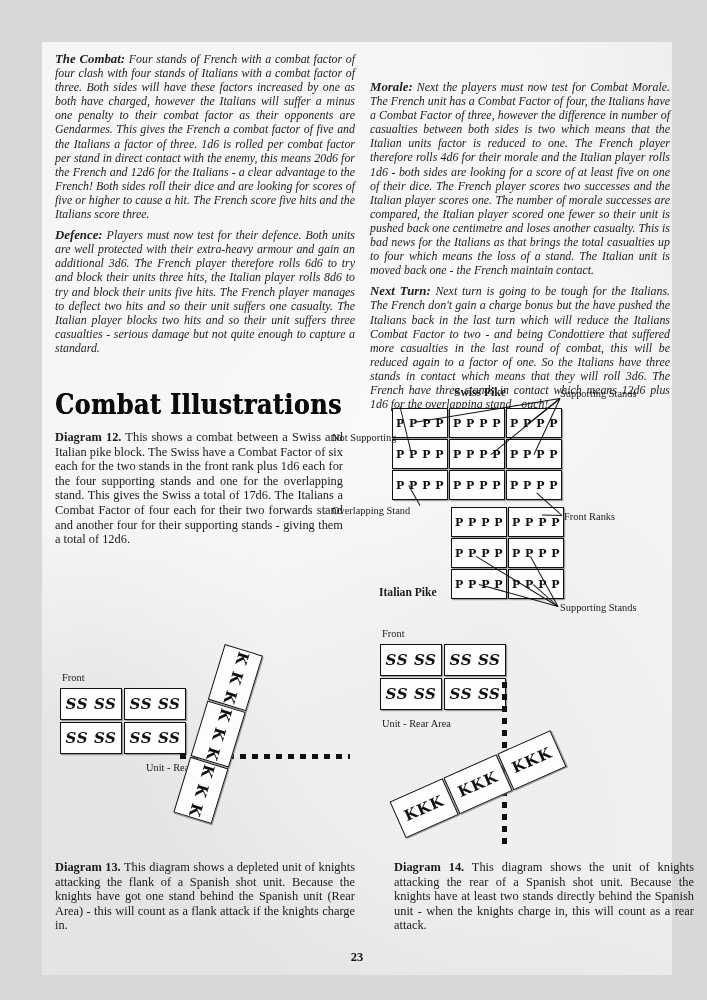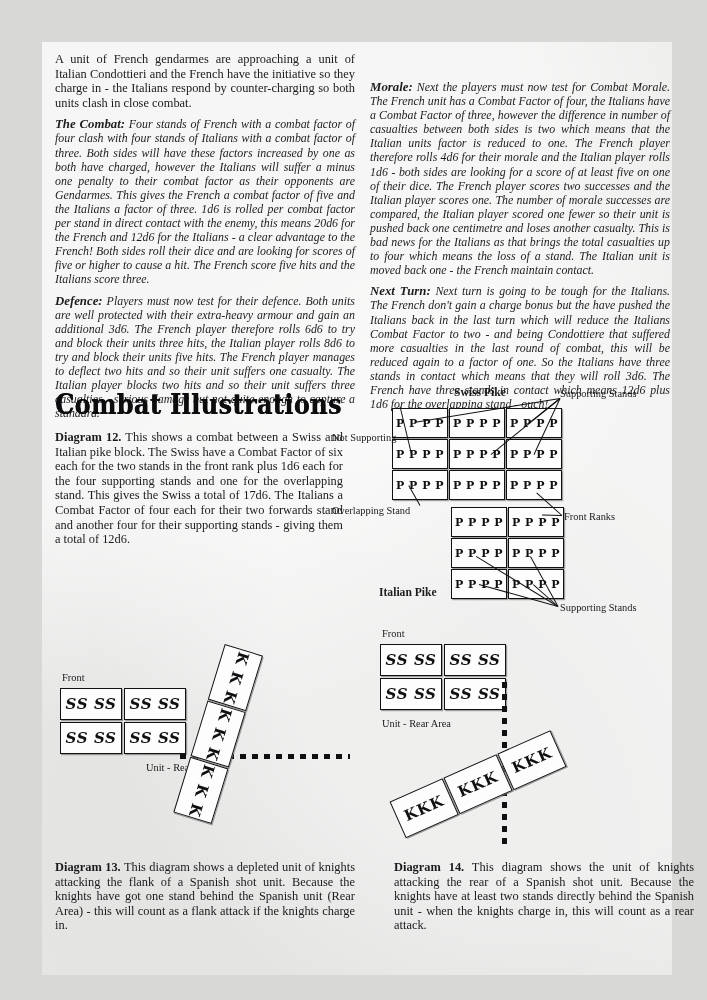--- a/index.html
+++ b/index.html
@@ -87,21 +87,20 @@
     position:absolute;left:0;right:0;text-align:center;
     font-size:12.5px;font-weight:bold;color:#111;
   }
 </style>
 </head>
 <body>
 
 <div id="page">
 
   <div class="col lcol" style="top:10px;">
-    <p class="body">A unit of French gendarmes are approaching a unit of Italian Condottieri and the French have the initiative so they charge in - the Italians respond by counter-charging so both units clash in close combat.</p>
     <p class="ital"><b>The Combat:</b><span> Four stands of French with a combat factor of four clash with four stands of Italians with a combat factor of three. Both sides will have these factors increased by one as both have charged, however the Italians will suffer a minus one penalty to their combat factor as their opponents are Gendarmes. This gives the French a combat factor of five and the Italians a factor of three. 1d6 is rolled per combat factor per stand in direct contact with the enemy, this means 20d6 for the French and 12d6 for the Italians - a clear advantage to the French! Both sides roll their dice and are looking for scores of five or higher to cause a hit. The French score five hits and the Italians score three.</span></p>
     <p class="ital"><b>Defence:</b><span> Players must now test for their defence. Both units are well protected with their extra-heavy armour and gain an additional 3d6. The French player therefore rolls 6d6 to try and block their units three hits, the Italian player rolls 8d6 to try and block their units five hits. The French player manages to deflect two hits and so their unit suffers one casualty. The Italian player blocks two hits and so their unit suffers three casualties - serious damage but not quite enough to capture a standard.</span></p>
   </div>
 
   <div class="col rcol" style="top:38px;">
     <p class="ital"><b>Morale:</b><span> Next the players must now test for Combat Morale. The French unit has a Combat Factor of four, the Italians have a Combat Factor of three, however the difference in number of casualties between both sides is two which means that the Italian units factor is reduced to one. The French player therefore rolls 4d6 for their morale and the Italian player rolls 1d6 - both sides are looking for a score of at least five on one of their dice. The French player scores two successes and the Italian player scores one. The number of morale successes are compared, the Italian player scored one fewer so their unit is pushed back one centimetre and loses another casualty. This is bad news for the Italians as that brings the total casualties up to four which means the loss of a stand. The Italian unit is moved back one - the French maintain contact.</span></p>
     <p class="ital"><b>Next Turn:</b><span> Next turn is going to be tough for the Italians. The French don't gain a charge bonus but the have pushed the Italians back in the last turn which will reduce the Italians Combat Factor to two - and being Condottiere that suffered more casualties in the last round of combat, this will be reduced again to a factor of one. So the Italians have three stands in contact which means that they will roll 3d6. The French have three stands in contact which means 12d6 plus 1d6 for the overlapping stand - ouch!</span></p>
   </div>
 
   <div class="col lcol" style="top:348px;">
@@ -234,13 +233,14 @@
       </div>
     </div>
 
   <div class="col lcol" style="top:818px;">
     <p class="body"><b>Diagram 13.</b><span> This diagram shows a depleted unit of knights attacking the flank of a Spanish shot unit. Because the knights have got one stand behind the Spanish unit (Rear Area) - this will count as a flank attack if the knights charge in.</span></p>
   </div>
   <div class="col rcol" style="top:818px;margin-left:24px;">
     <p class="body"><b>Diagram 14.</b><span> This diagram shows the unit of knights attacking the rear of a Spanish shot unit. Because the knights have at least two stands directly behind the Spanish unit - when the knights charge in, this will count as a rear attack.</span></p>
   </div>
 
+  <div class="pagenum" style="top:908px;">23</div>
 </div>
 
 </body></html>

